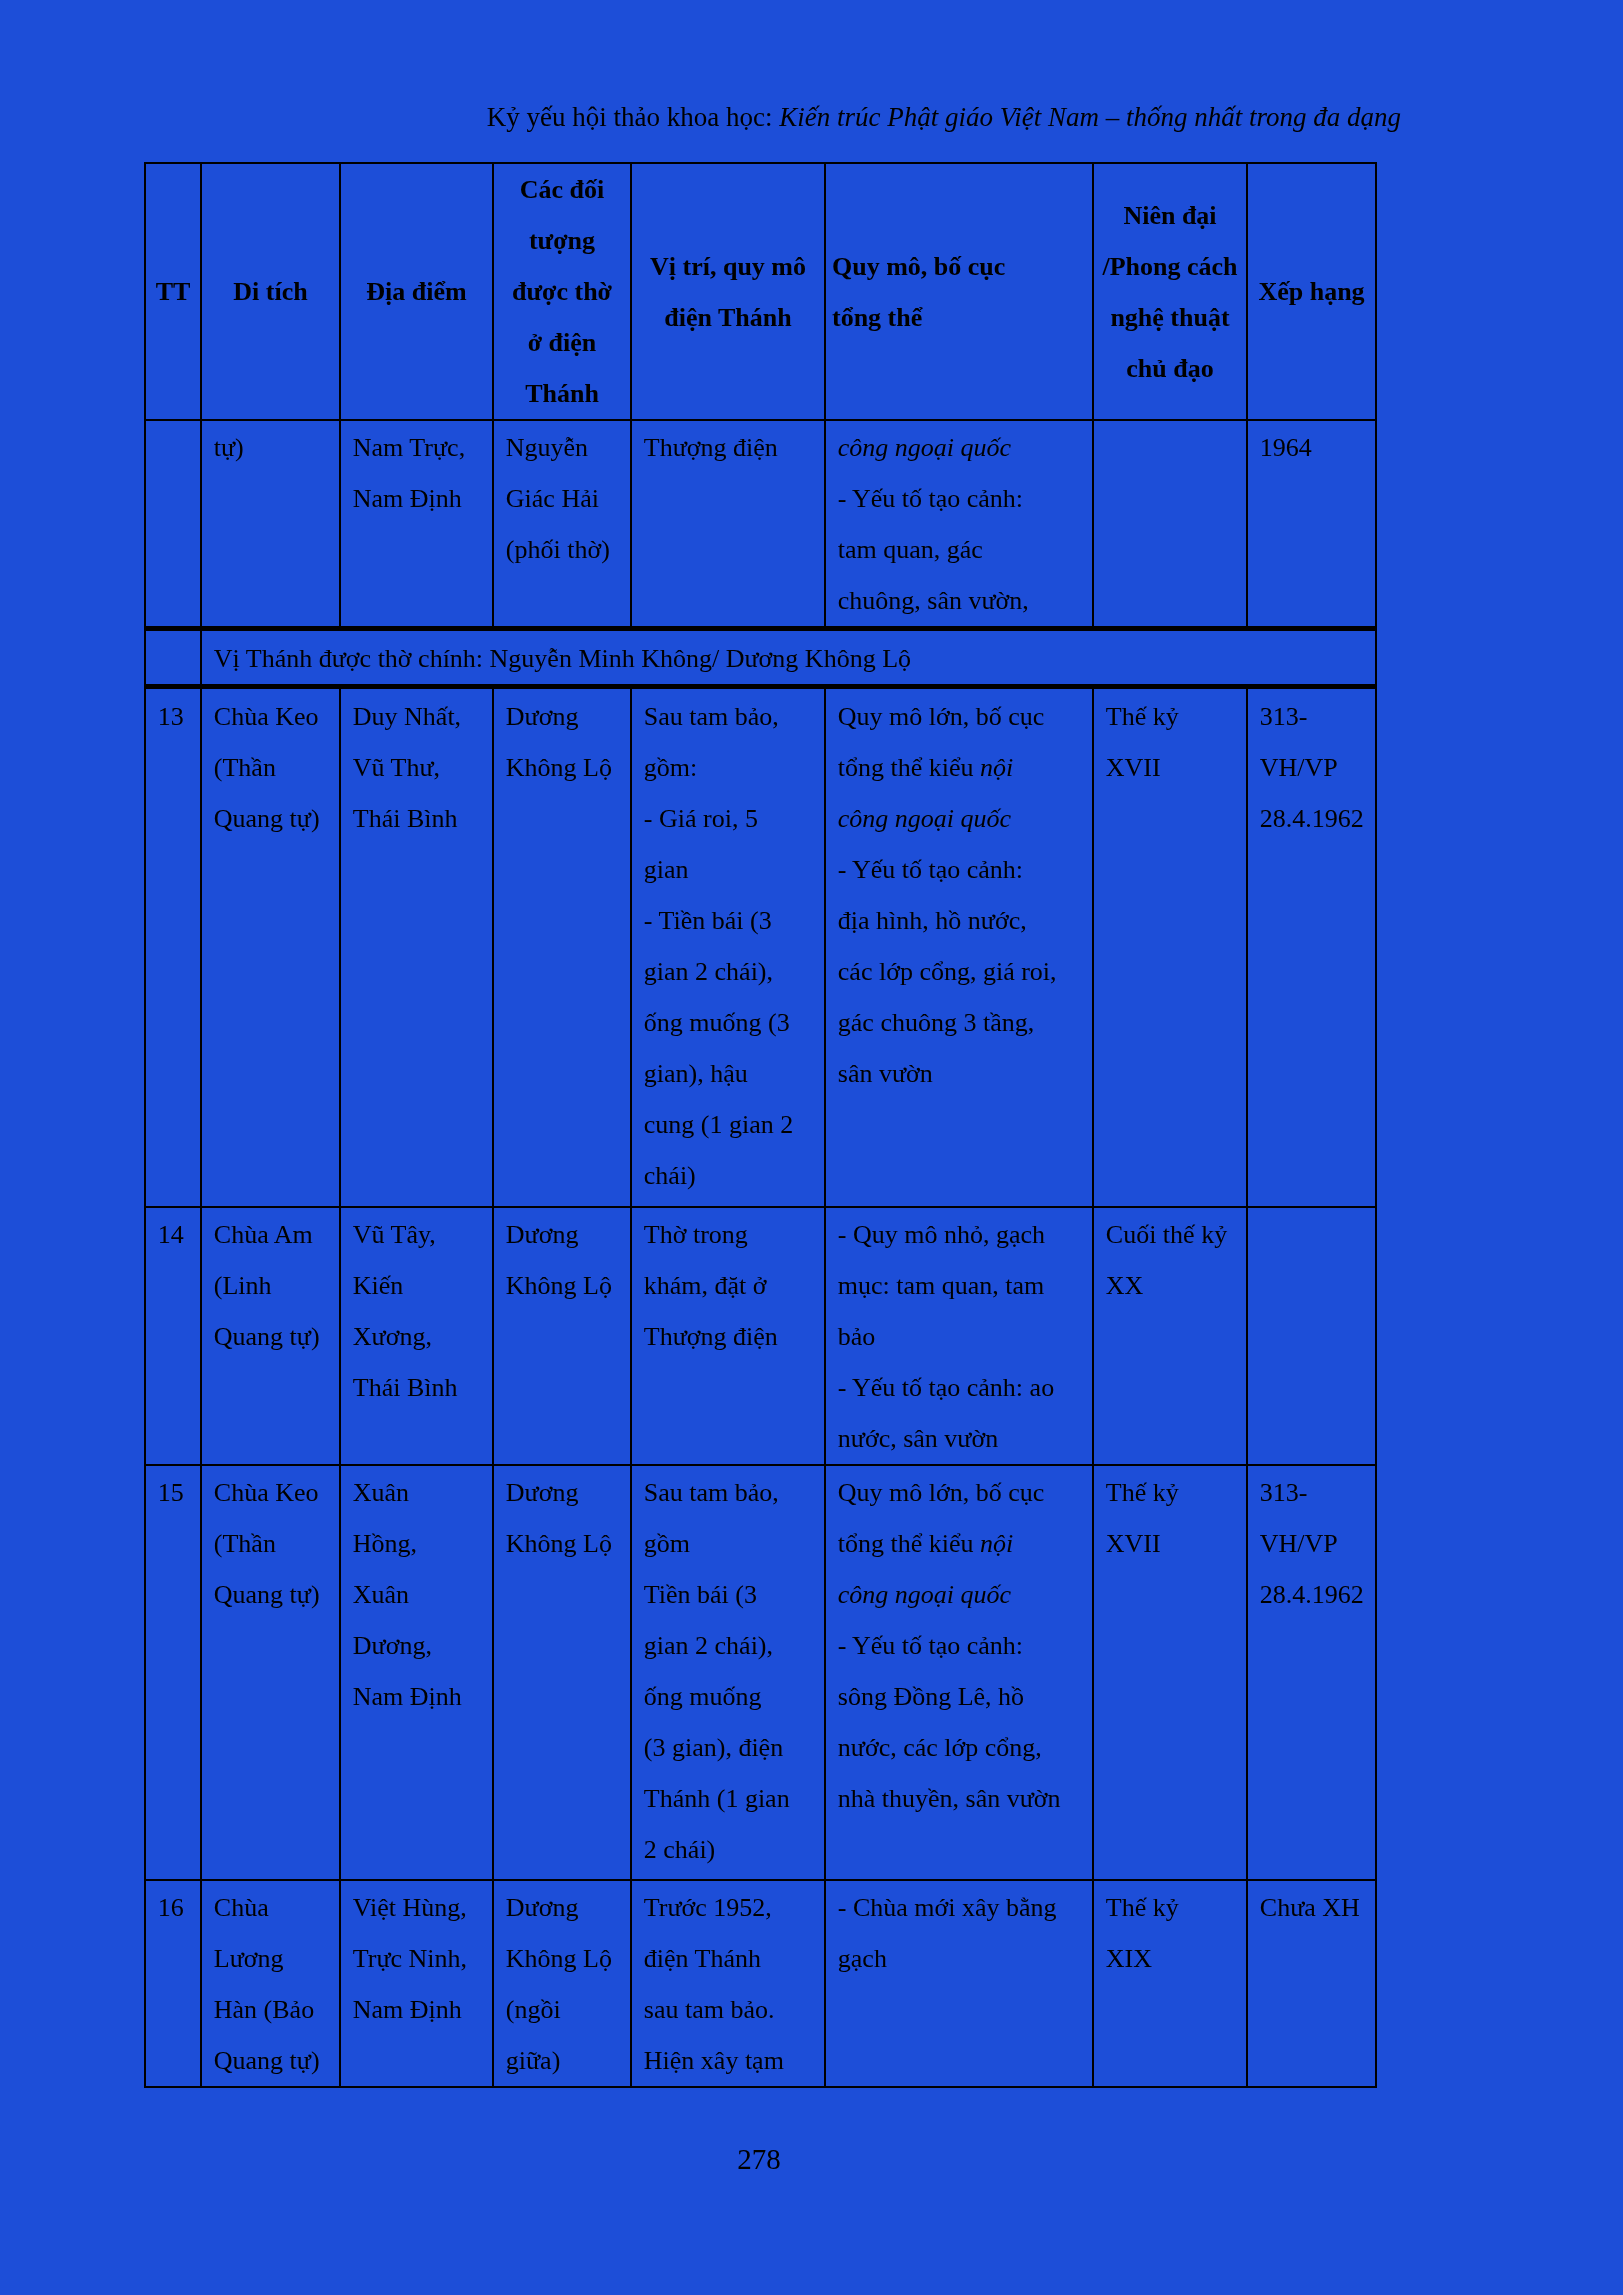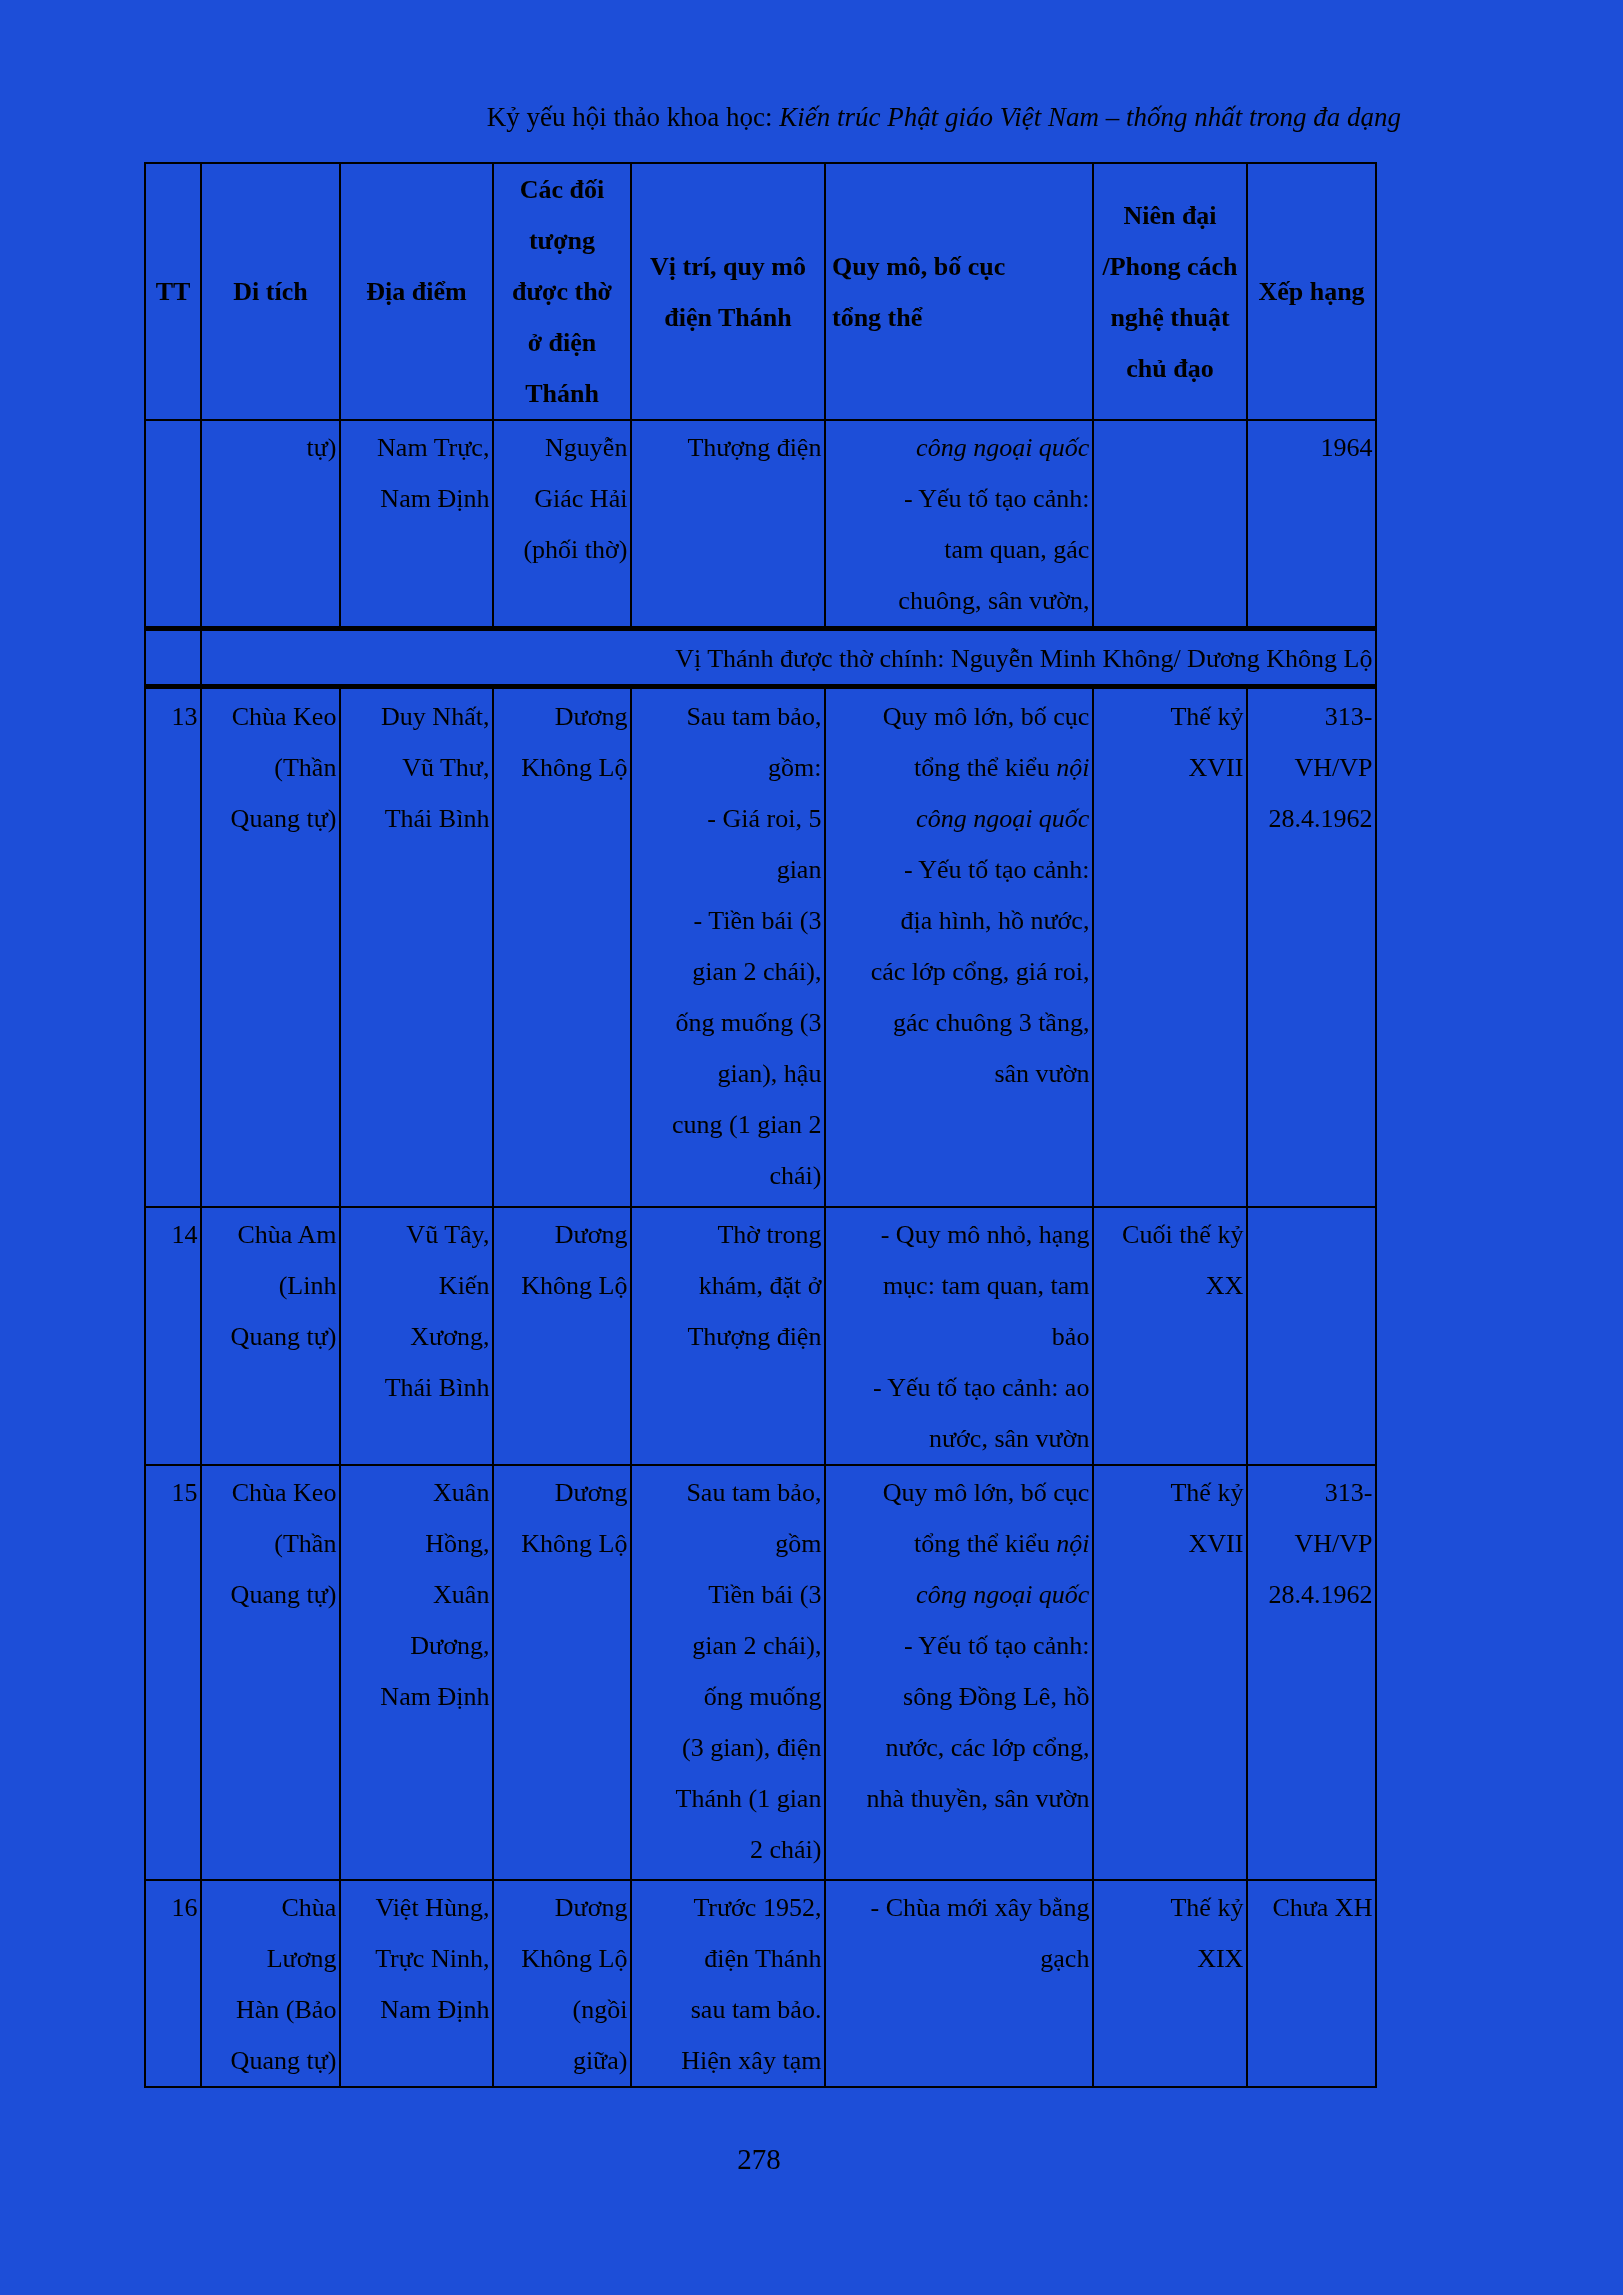--- a/index.html
+++ b/index.html
@@ -17,21 +17,21 @@
   .it { font-style:italic; }
 
   table.main {
     position:absolute; top:162px; left:144px; width:1230px;
     border-collapse:collapse; table-layout:fixed;
   }
   table.main th, table.main td {
     border:2.6px solid #000;
     font-size:26px; line-height:51px;
     white-space:pre-line; overflow:hidden;
-    vertical-align:top; text-align:right;
+    vertical-align:top; text-align:left;
     padding:1.3px 2.6px 0 11.8px;
   }
   table.main th {
     vertical-align:middle; text-align:center; font-weight:bold; padding:0 2.6px;
   }
   table.main th.qm { text-align:left; padding-left:6px; }
   td.tt { text-align:center; padding-left:1.3px; padding-right:1.3px; }
   tr.r-head  { height:256px; }
   tr.r-cont  { height:206px; }
   tr.r-note  { height:58px; }
@@ -151,21 +151,21 @@
 Quang tự)</td>
       <td>Vũ Tây,
 Kiến
 Xương,
 Thái Bình</td>
       <td>Dương
 Không Lộ</td>
       <td>Thờ trong
 khám, đặt ở
 Thượng điện</td>
-      <td><span>- Quy mô nhỏ, hạng
+      <td><span>- Quy mô nhỏ, gạch
 mục: tam quan, tam
 bảo
 - Yếu tố tạo cảnh: ao
 nước, sân vườn</span><span class="it"></span><span></span></td>
       <td>Cuối thế kỷ
 XX</td>
       <td></td>
     </tr>
 
     <tr class="r-15">

